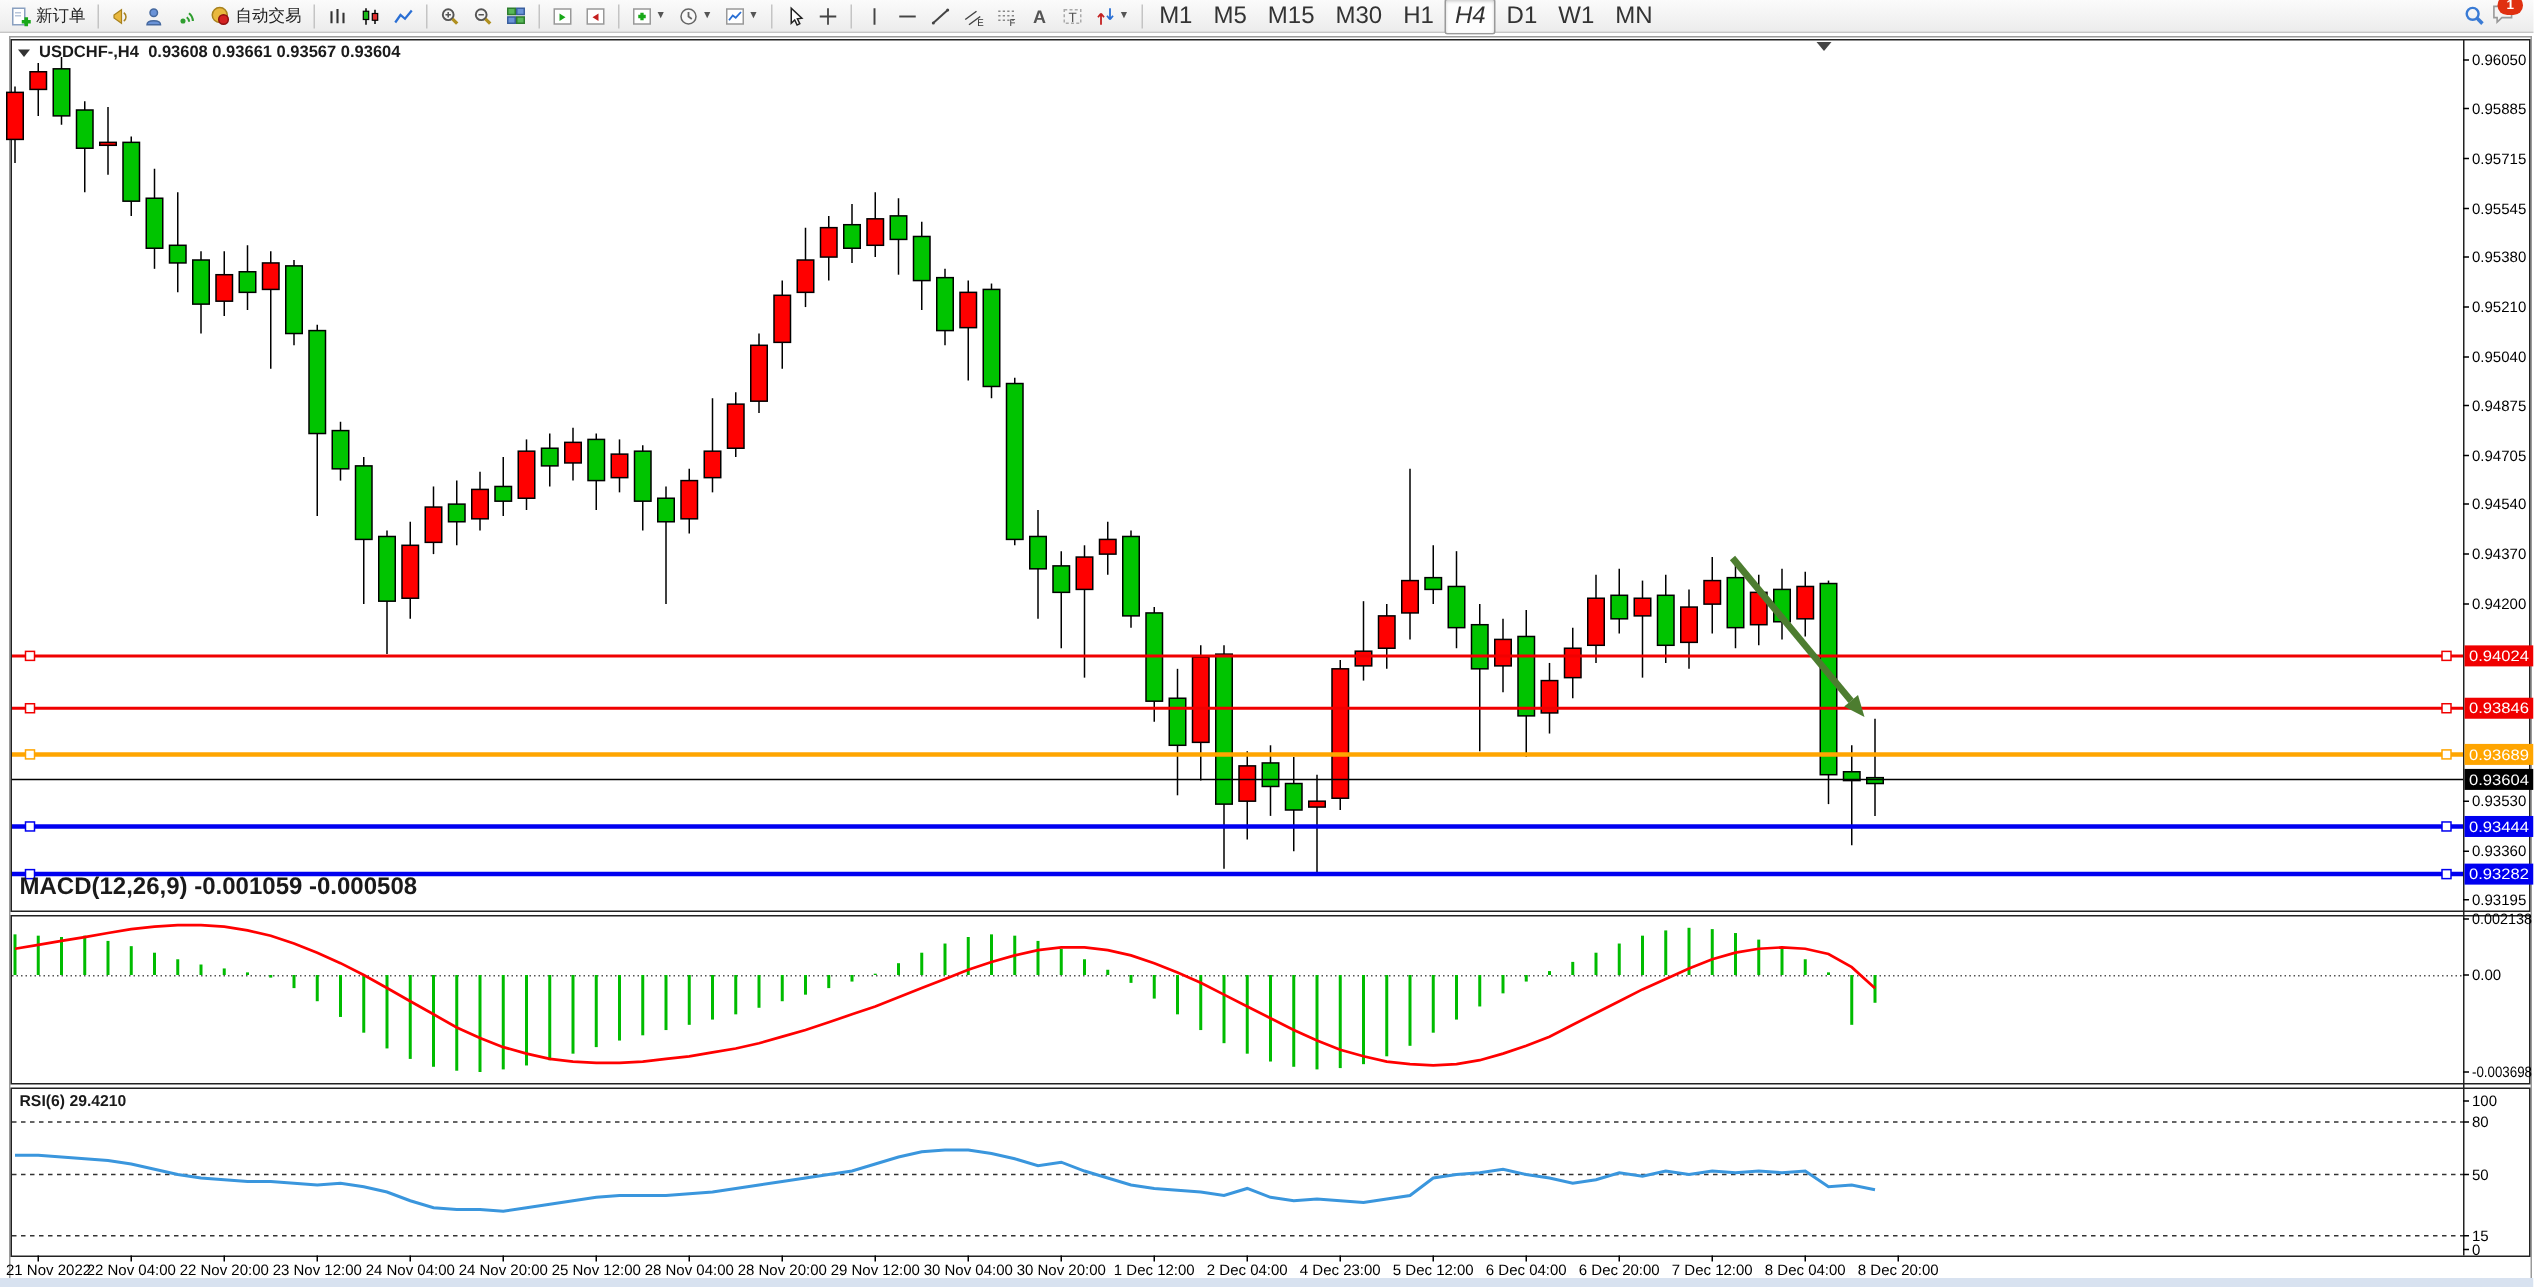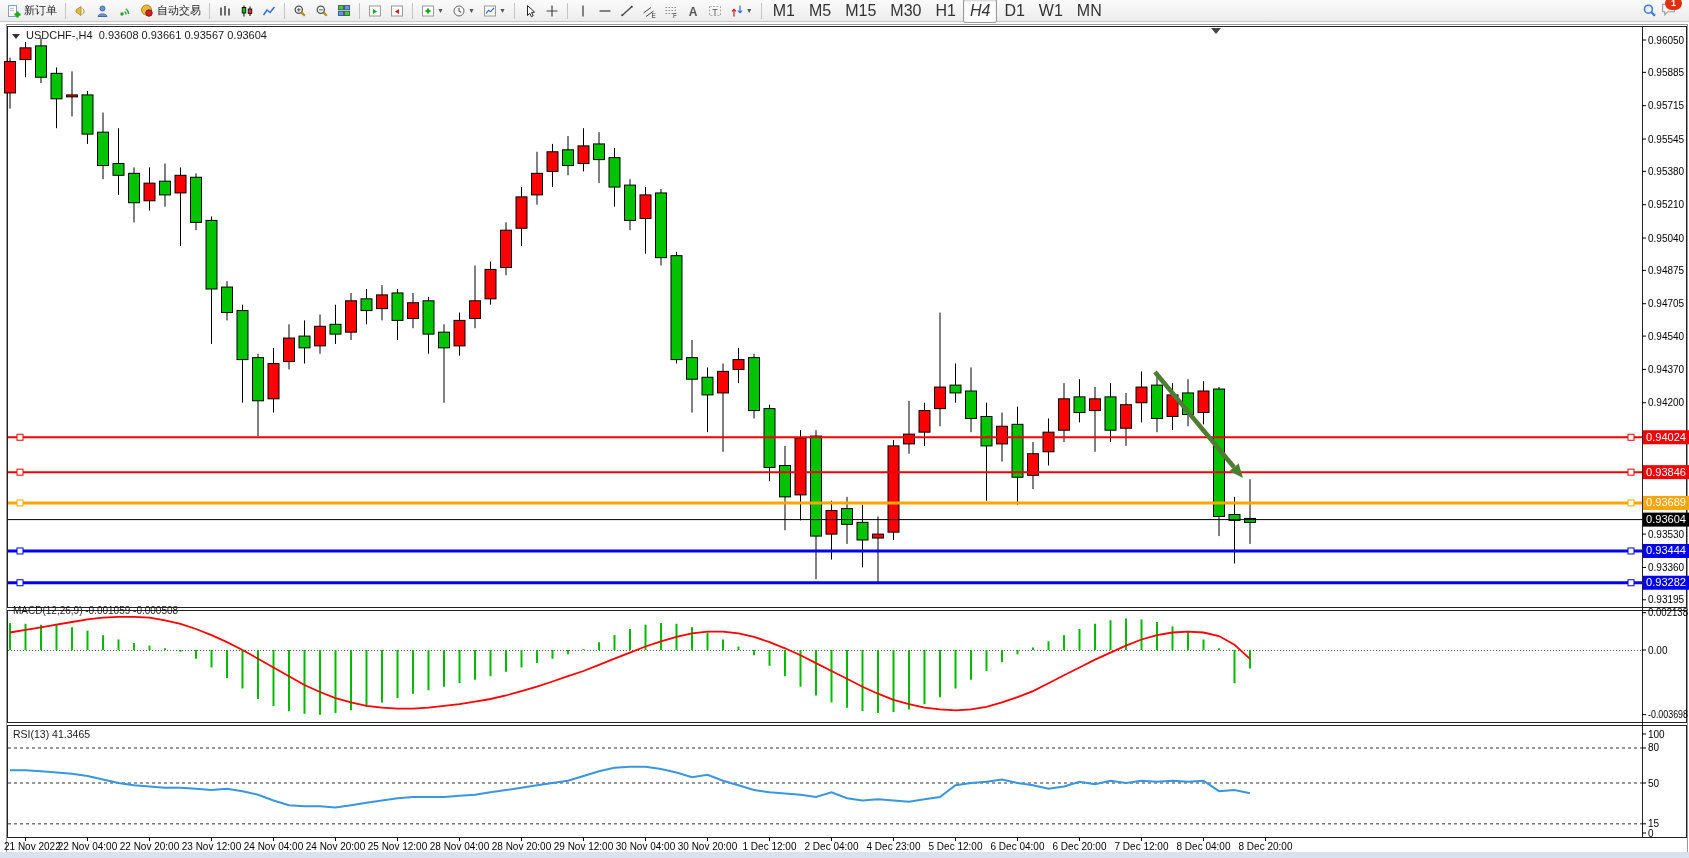--- a/index.html
+++ b/index.html
@@ -13,21 +13,21 @@
   .tb-btn svg{display:block;}
   .tb-lbl{font-size:11px;color:#222;margin-left:3px;white-space:nowrap;}
   .caret{font-size:7px;color:#555;margin-left:2px;}
   .tf-btn{font-size:16px;color:#333;padding:2px 6px;border:1px solid transparent;border-radius:2px;flex:0 0 auto;}
   .tf-btn.active{background:#fdfdfd;border:1px solid #9a9a9a;box-shadow:inset 0 1px 2px rgba(0,0,0,.18);font-style:italic;}
   .tb-right{margin-left:auto;display:flex;align-items:center;}
   .badge{position:absolute;top:-4px;right:-6px;min-width:13px;height:13px;border-radius:7px;background:#e03010;color:#fff;
     font-size:9px;font-weight:bold;text-align:center;line-height:13px;padding:0 2px;}
   .chat-wrap{position:relative;margin-right:10px;}
   
-  .ovl{position:absolute;font-size:11px;color:#1a1a1a;white-space:pre;z-index:5;}
+  .ovl{position:absolute;font-size:11px;color:#1a1a1a;white-space:pre;z-index:5;font-weight:bold;}
   .tri{display:inline-block;width:0;height:0;border-left:4px solid transparent;border-right:4px solid transparent;
     border-top:5px solid #333;margin-right:6px;vertical-align:middle;}
   #cs{position:absolute;left:0;top:23px;}
   svg text{font-family:"Liberation Sans",sans-serif;}
 </style>
 </head>
 <body>
 
 <div id="app">
   <div id="toolbar">
@@ -221,23 +221,23 @@
           </svg>
         </div>
         <div class="chat-wrap"><svg width="15" height="15" viewBox="0 0 14 14">
             <path d="M1.5 3h11v7h-6l-3 2.8V10h-2z" fill="#f4f4f4" stroke="#999"></path>
           </svg><span class="badge">1</span></div>
       </div>
     </div>
 
   <div class="ovl" style="left:12px;top:29px;"><span class="tri"></span><span>USDCHF-,H4</span><span>&nbsp;&nbsp;</span><span>0.93608 0.93661 0.93567 0.93604</span></div>
 
-  <div class="ovl" style="left:13px;top:605px;font-size:10px;"><span>MACD(12,26,9)</span><span>&nbsp;</span><span>-0.001059 -0.000508</span></div>
+  <div class="ovl" style="left:13px;top:583px;font-size:16px;"><span>MACD(12,26,9)</span><span>&nbsp;</span><span>-0.001059 -0.000508</span></div>
 
-  <div class="ovl" style="left:13px;top:728px;font-size:10.5px;"><span>RSI(13)</span><span>&nbsp;</span><span>41.3465</span></div>
+  <div class="ovl" style="left:13px;top:728px;font-size:10.5px;"><span>RSI(6)</span><span>&nbsp;</span><span>29.4210</span></div>
 
   <svg id="cs" width="1689" height="835" viewBox="0 23 1689 835">
       <rect x="0" y="23" width="1689" height="835" fill="#ffffff"></rect>
       <rect x="6.5" y="24.5" width="1681" height="828" fill="none" stroke="#9a9a9a"></rect>
       <rect x="7.5" y="26.5" width="1679" height="581" fill="#fff" stroke="#222" stroke-width="1"></rect>
       <rect x="7.5" y="610.5" width="1679" height="112" fill="#fff" stroke="#222" stroke-width="1"></rect>
       <rect x="7.5" y="725.5" width="1679" height="112" fill="#fff" stroke="#222" stroke-width="1"></rect>
       <line x1="1642.5" y1="26" x2="1642.5" y2="837" stroke="#222"></line>
       <rect x="0" y="852" width="1689" height="6" fill="#d8e2f0"></rect>
       <g>

